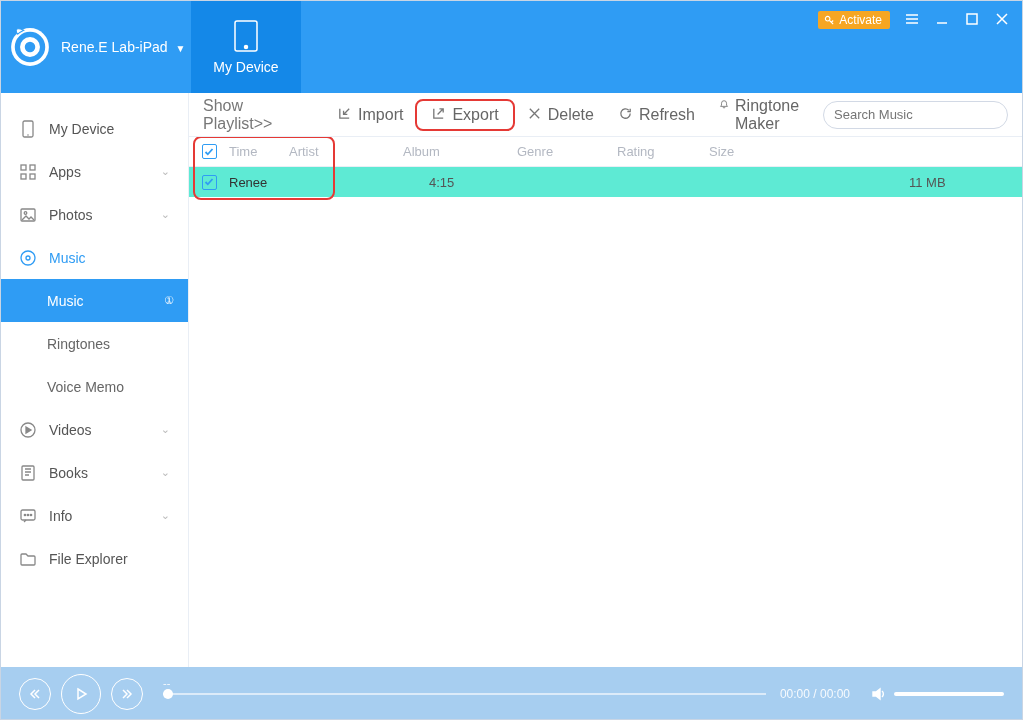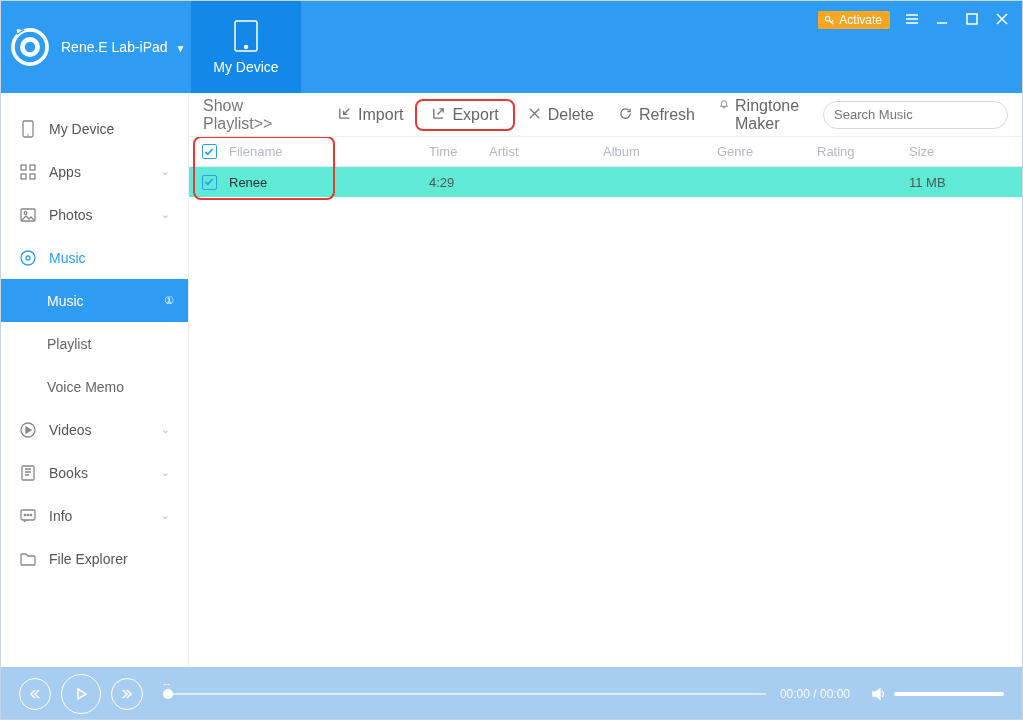--- a/index.html
+++ b/index.html
@@ -142,21 +142,21 @@
           <circle cx="9" cy="9" r="7"></circle>
           <circle cx="9" cy="9" r="2"></circle>
         </svg>
       <span>Music</span>
     </div>
     <div class="sub-item active">
       <span>Music</span>
       <span class="badge">①</span>
     </div>
     <div class="sub-item">
-      <span>Playlist</span>
+      <span>Ringtones</span>
     </div>
     <div class="sub-item">
       <span>Voice Memo</span>
     </div>
     <div class="side-item">
       <svg class="icon" viewBox="0 0 18 18" fill="none" stroke="#888" stroke-width="1.3">
           <circle cx="9" cy="9" r="7"></circle>
           <path d="M7 6l5 3-5 3z" fill="#888"></path>
         </svg>
       <span>Videos</span>
@@ -236,38 +236,37 @@
 
     <div class="table">
       <div class="thead">
         <div class="col-cb">
           <div class="cb">
               <svg width="10" height="10" viewBox="0 0 10 10" fill="none" stroke-width="1.8">
                 <path d="M1.5 5l2.3 2.3L8.5 2"></path>
               </svg>
             </div>
         </div>
-        <div class="col-fn">Filename</div>
         <div class="col-time">Time</div>
         <div class="col-artist">Artist</div>
         <div class="col-album">Album</div>
         <div class="col-genre">Genre</div>
         <div class="col-rating">Rating</div>
         <div class="col-size">Size</div>
       </div>
       <div class="trow sel">
         <div class="col-cb">
           <div class="cb">
               <svg width="10" height="10" viewBox="0 0 10 10" fill="none" stroke-width="1.8">
                 <path d="M1.5 5l2.3 2.3L8.5 2"></path>
               </svg>
             </div>
         </div>
         <div class="col-fn" style="color:#333;font-weight:500">Renee</div>
-        <div class="col-time">4:29</div>
+        <div class="col-time">4:15</div>
         <div class="col-artist"></div>
         <div class="col-album"></div>
         <div class="col-genre"></div>
         <div class="col-rating"></div>
         <div class="col-size">11 MB</div>
       </div>
       <div class="red-box" style="left:4px; top:-1px; width:142px; height:64px;"></div>
     </div>
   </div>
 </div>

